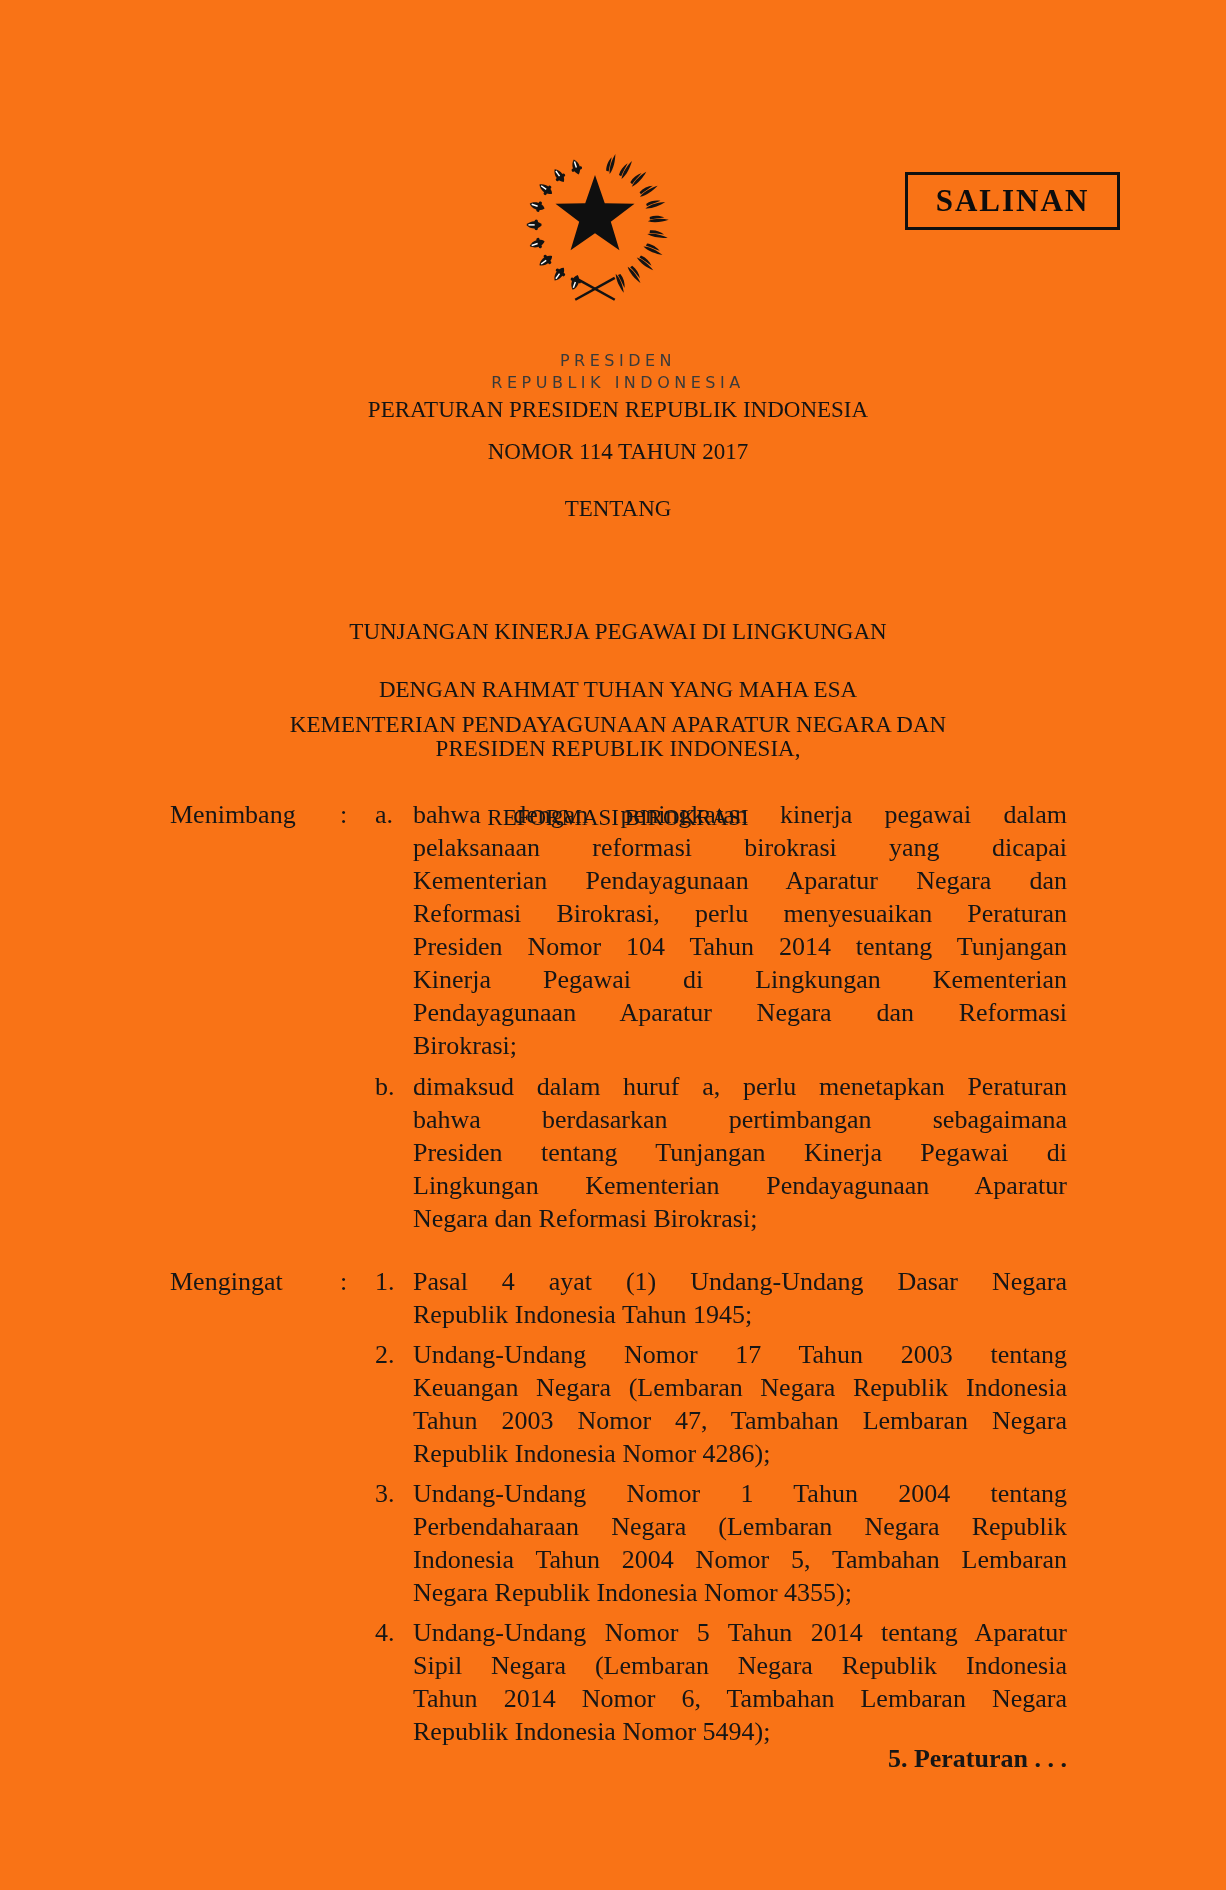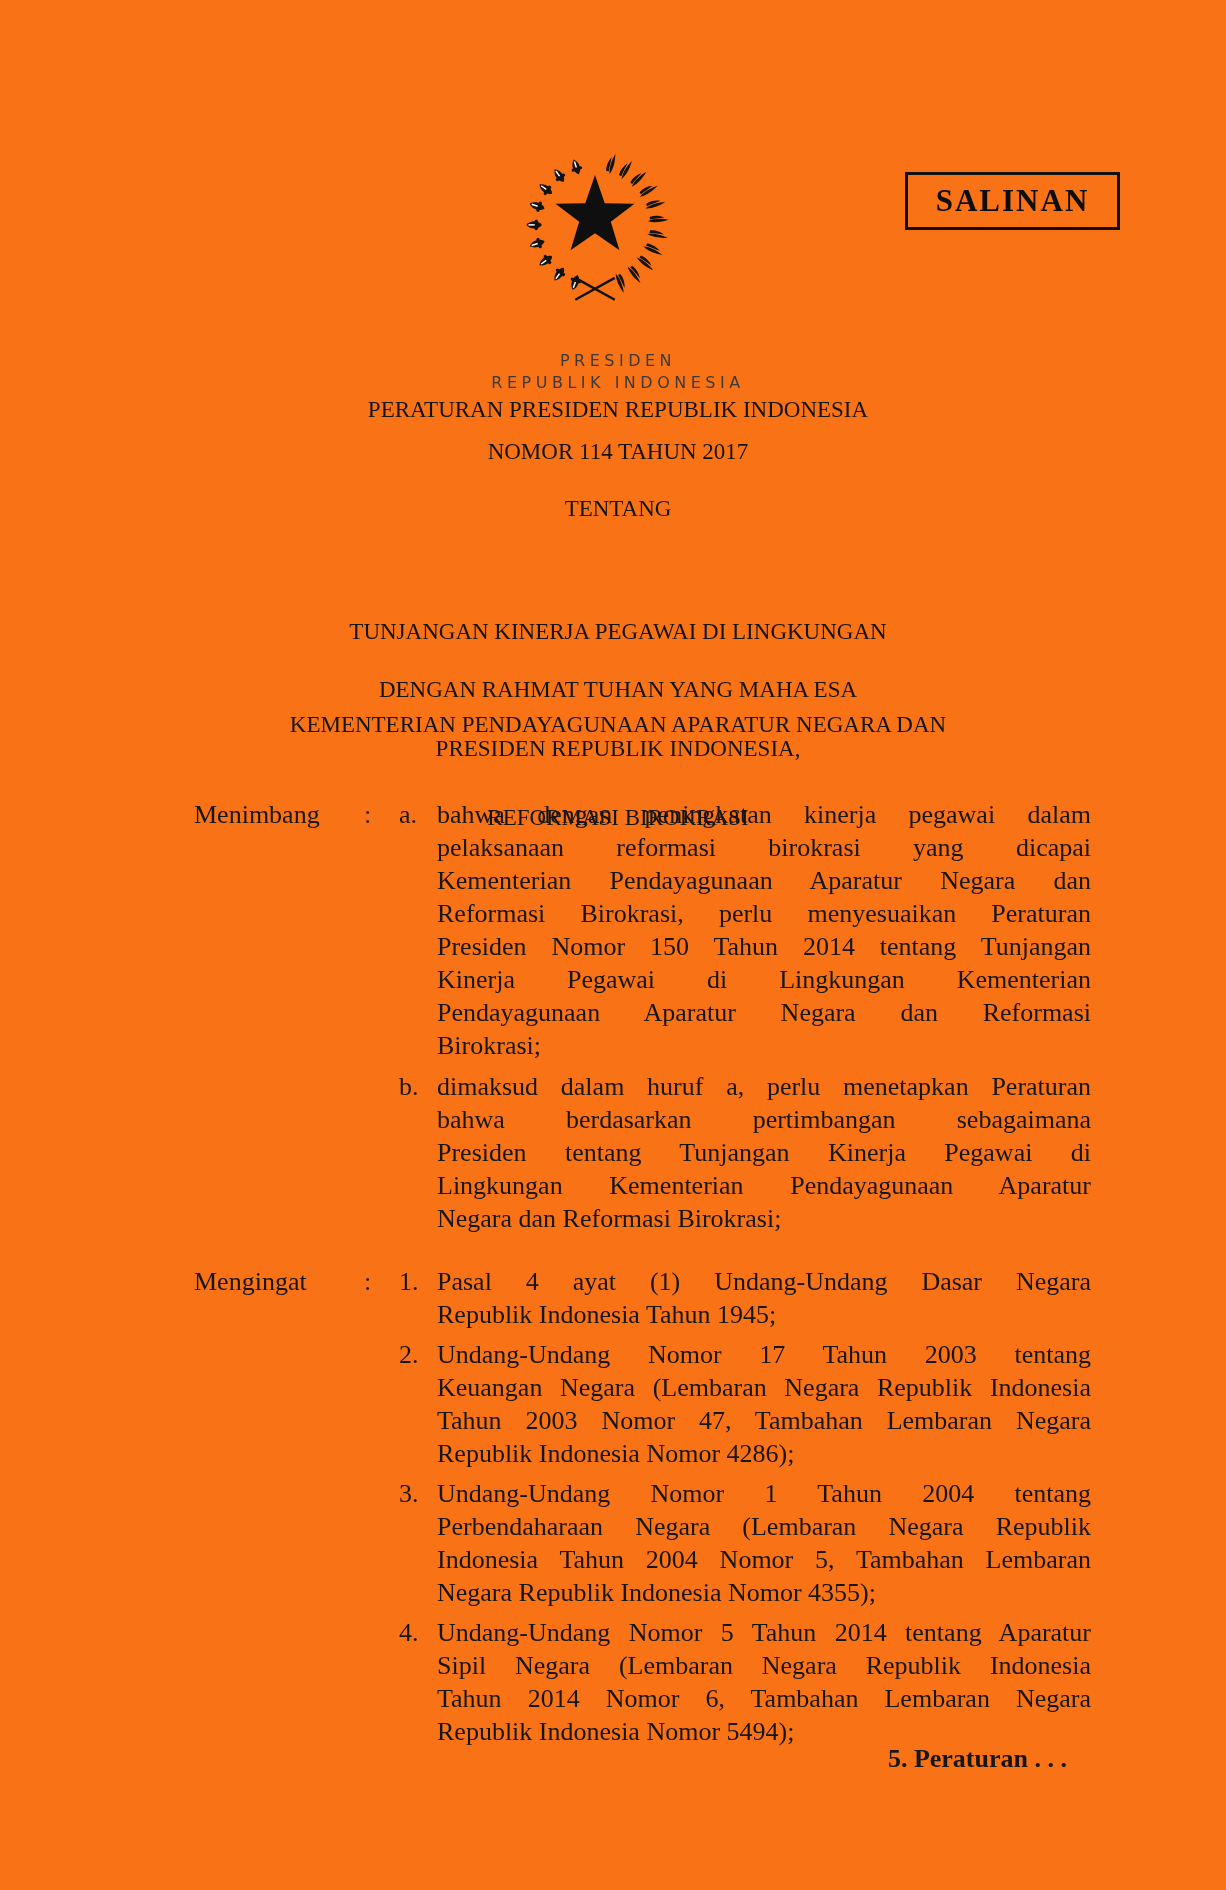--- a/index.html
+++ b/index.html
@@ -29,21 +29,21 @@
   .letterhead {
     font-family:"DejaVu Sans", sans-serif; font-size:16px; line-height:22.5px;
     letter-spacing:4.5px; color:#3a3a3a;
   }
   .h-caps { font-size:23px; line-height:28px; color:#141414; }
   .subject { line-height:31px; }
 
   
   .clause {
     position:absolute; left:170px; width:897px; display:flex;
-    font-size:26px; line-height:33px;margin-left:24px;
+    font-size:26px; line-height:33px;
   }
   .clause-label { width:170px; flex:none; }
   .clause-colon { width:35px; flex:none; }
   .clause-items { flex:1; }
   .item { display:flex; margin-bottom:7px; }
   .item.gap8 { margin-bottom:8px; }
   .marker { width:38px; flex:none; }
   .lines { flex:1; }
   .line { text-align:justify; text-align-last:justify; }
   .line.last { text-align:left; text-align-last:left; }
@@ -130,21 +130,21 @@
     <div class="clause-label">Menimbang</div>
     <div class="clause-colon">:</div>
     <div class="clause-items">
       <div class="item gap8">
         <span class="marker">a.</span>
         <div class="lines">
           <div class="line">bahwa dengan peningkatan kinerja pegawai dalam</div>
           <div class="line">pelaksanaan reformasi birokrasi yang dicapai</div>
           <div class="line">Kementerian Pendayagunaan Aparatur Negara dan</div>
           <div class="line">Reformasi Birokrasi, perlu menyesuaikan Peraturan</div>
-          <div class="line">Presiden Nomor 150 Tahun 2014 tentang Tunjangan</div>
+          <div class="line">Presiden Nomor 104 Tahun 2014 tentang Tunjangan</div>
           <div class="line">Kinerja Pegawai di Lingkungan Kementerian</div>
           <div class="line">Pendayagunaan Aparatur Negara dan Reformasi</div>
           <div class="line last">Birokrasi;</div>
         </div>
       </div>
       <div class="item">
         <span class="marker">b.</span>
         <div class="lines">
           <div class="line">dimaksud dalam huruf a, perlu menetapkan Peraturan</div>
           <div class="line">bahwa berdasarkan pertimbangan sebagaimana</div>

